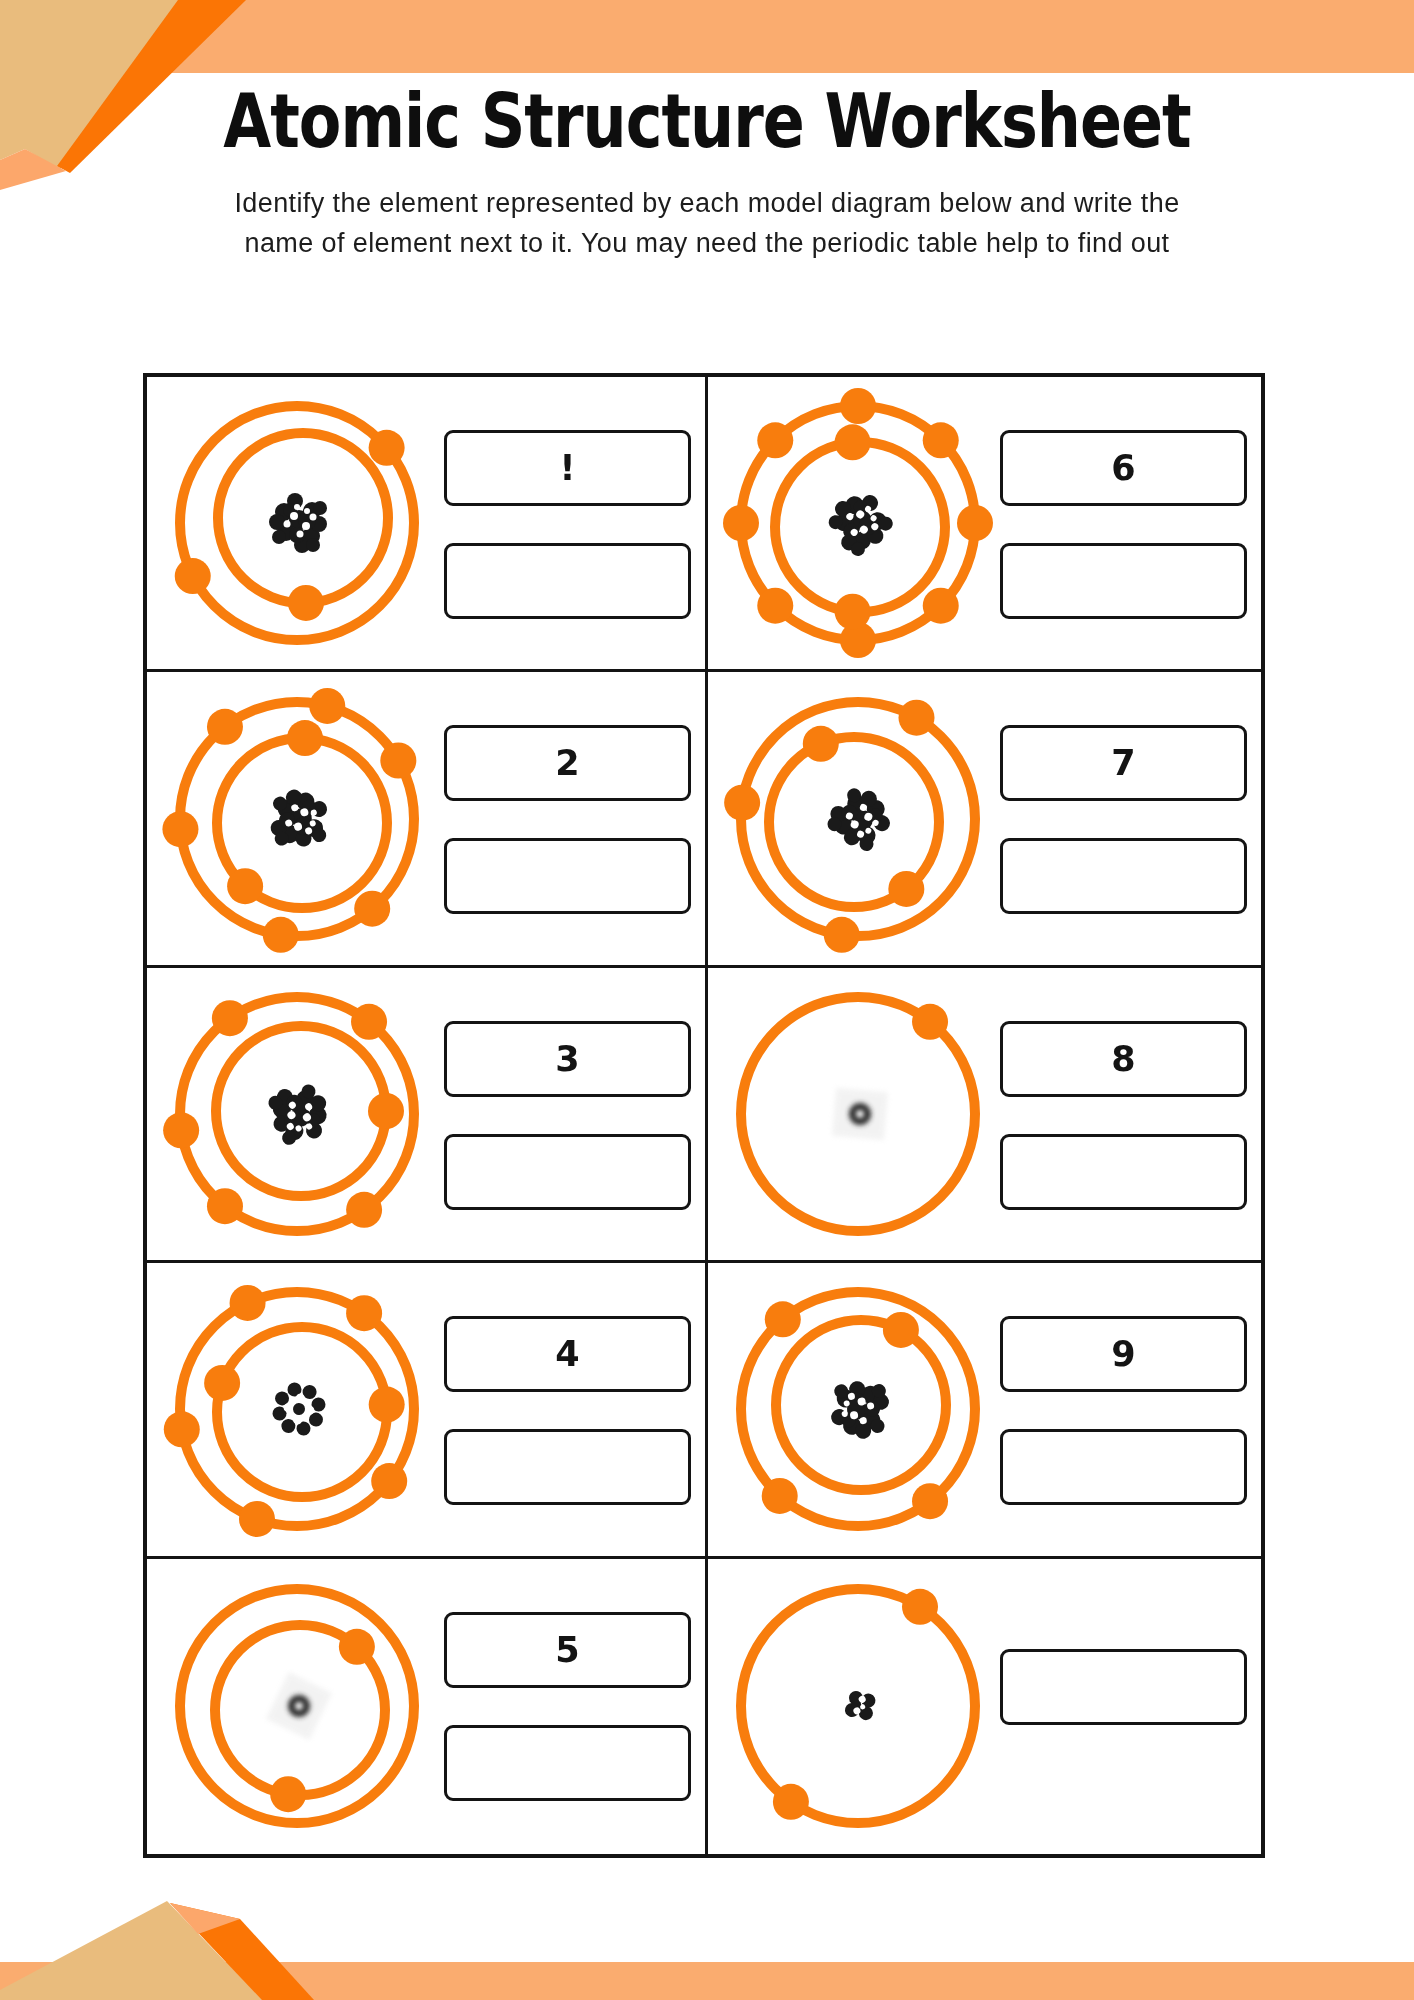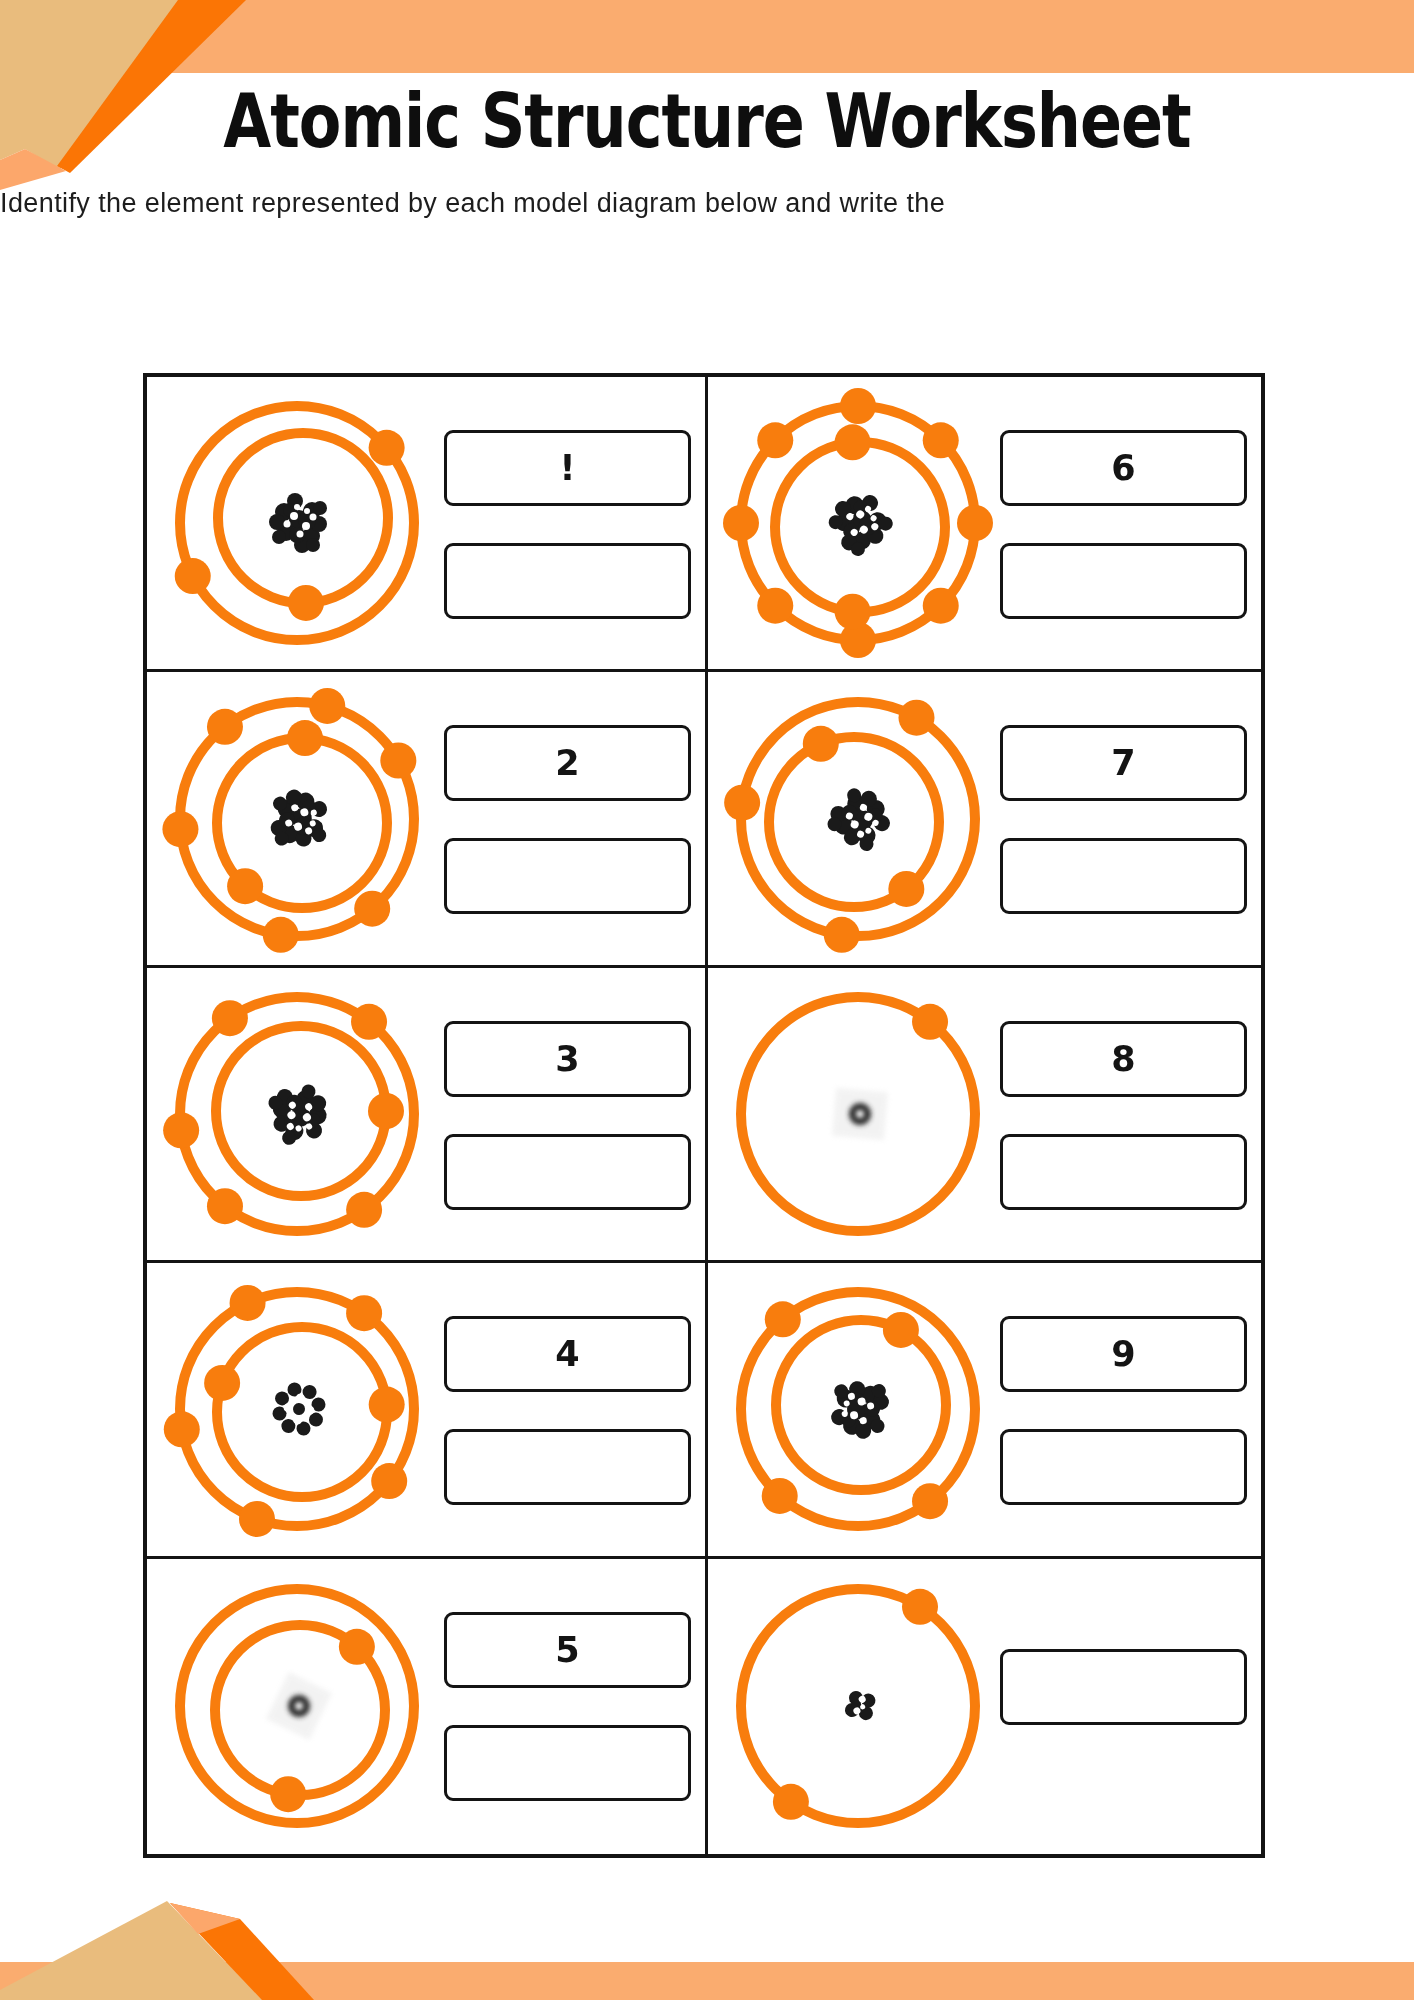--- a/index.html
+++ b/index.html
@@ -5,21 +5,21 @@
   html,body{margin:0;padding:0;}
   body{width:1414px;height:2000px;background:#ffffff;position:relative;overflow:hidden;
        font-family:"Liberation Sans",sans-serif;}
   .band-top{position:absolute;left:0;top:0;width:1414px;height:73px;}
   .band-bottom{position:absolute;left:0;top:1962px;width:1414px;height:38px;}
   .decor-tl{position:absolute;left:0;top:0;}
   .decor-bl{position:absolute;left:0;top:1870px;}
   .title{position:absolute;left:0;top:76px;width:1414px;margin:0;text-align:center;
          font-family:"DejaVu Sans",sans-serif;font-weight:bold;font-size:62px;
          letter-spacing:-1px;color:#0e0e0e;transform:scaleY(1.22);transform-origin:top center;}
-  .instructions{position:absolute;left:0;top:183px;width:1414px;margin:0;
+  .instructions{position:absolute;left:0;top:183px;width:1414px;margin:0;text-align:center;
          font-size:27px;line-height:40px;color:#1d1d1d;letter-spacing:.4px;}
   .grid{position:absolute;left:143px;top:373px;width:1122px;height:1485px;box-sizing:border-box;
         border:4px solid #141414;display:grid;grid-template-columns:561px 1fr;
         grid-template-rows:repeat(5,1fr);background:#fff;}
   .cell{position:relative;box-sizing:border-box;border-right:3px solid #141414;border-bottom:3px solid #141414;}
   .cell:nth-child(2n){border-right:none;}
   .cell:nth-child(9),.cell:nth-child(10){border-bottom:none;}
   .atom{position:absolute;left:10px;top:50%;transform:translateY(-50%);}
   .boxes{position:absolute;right:14px;top:53px;width:247px;}
   .numbox{height:76px;box-sizing:border-box;border:3px solid #141414;border-radius:9px;background:#fff;
@@ -35,21 +35,21 @@
   <div class="band-top" style="background: rgb(250, 172, 111);"></div>
 
   <svg class="decor-tl" width="260" height="200" viewBox="0 0 260 200">
     <polygon points="0,0 178,0 60,170 25,149 0,160" fill="#E9BC7D"></polygon>
     <polygon points="178,0 246,0 70,173 57,166" fill="#FB7505"></polygon>
     <polygon points="25,149 66,171 0,190 0,160" fill="#FCA76B"></polygon>
   </svg>
 
   <h1 class="title">Atomic Structure Worksheet</h1>
 
-  <p class="instructions"><span>Identify the element represented by each model diagram below and write the</span><br></p>
+  <p class="instructions"><span>Identify the element represented by each model diagram below and write the</span><br><span>name of element next to it. You may need the periodic table help to find out</span></p>
 
   <div class="grid" id="grid">
       <div class="cell">
         <svg width="280" height="280" viewBox="0 0 280 280" class="atom">
           <circle cx="140" cy="140" r="117" fill="none" stroke="#F87D0D" stroke-width="10"></circle>
           <circle cx="146" cy="135" r="85" fill="none" stroke="#F87D0D" stroke-width="10"></circle>
           <circle cx="229.62719984492043" cy="64.7938496666749" r="18" fill="#F87D0D"></circle>
           <circle cx="35.752236669960936" cy="193.1168884695269" r="18" fill="#F87D0D"></circle>
           <circle cx="148.9664572197126" cy="219.94822029662313" r="18" fill="#F87D0D"></circle>
           <g transform="translate(142,140) rotate(0)">

